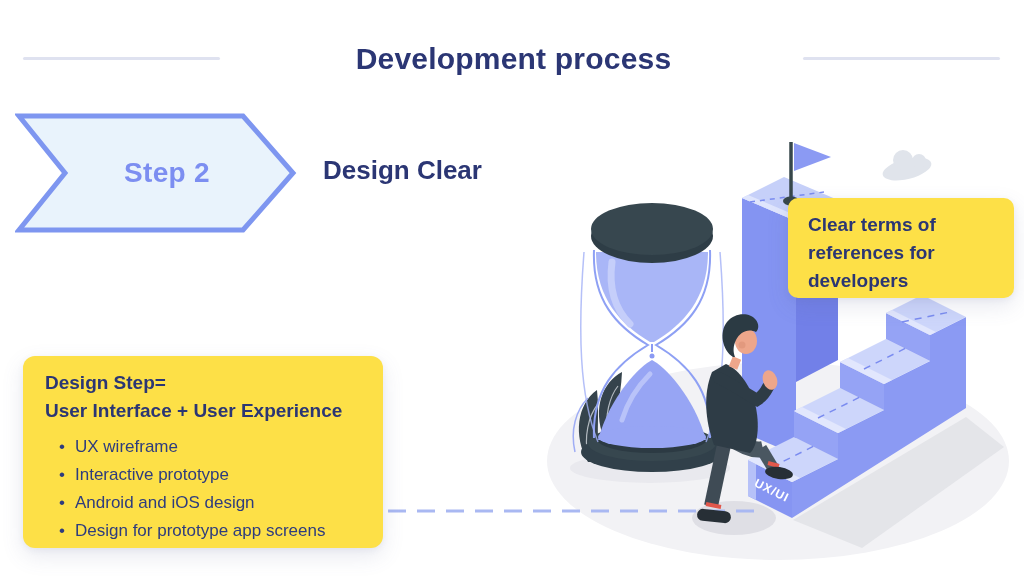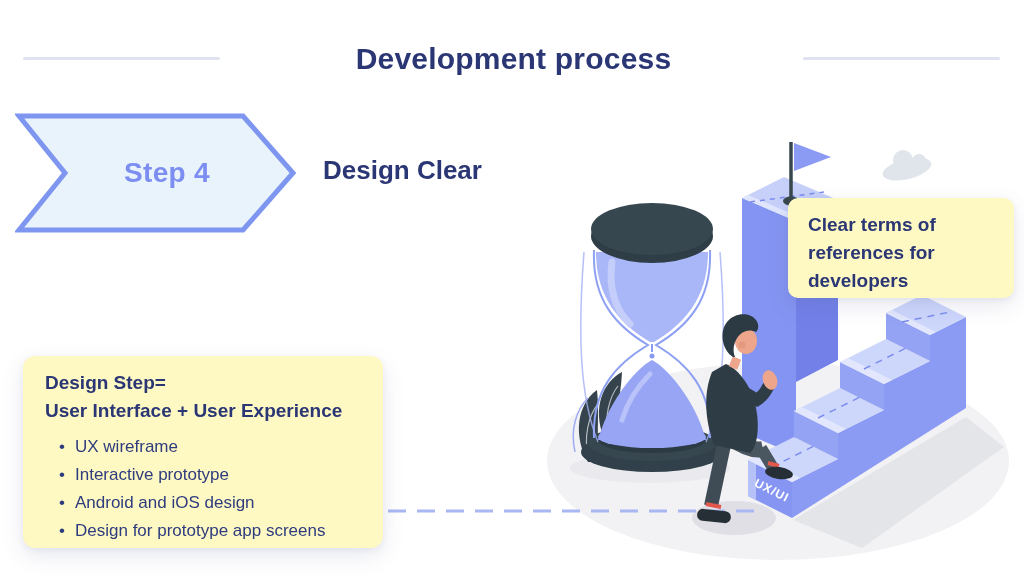--- a/index.html
+++ b/index.html
@@ -23,21 +23,21 @@
   .chevron-label{
     position:absolute;left:52px;top:0;width:200px;height:122px;
     display:flex;align-items:center;justify-content:center;
     font-size:28px;font-weight:bold;color:#7c8ef1;letter-spacing:.3px;
   }
   .phase-title{
     left:323px;top:155px;font-size:26px;font-weight:bold;color:#2b3674;z-index:3;
   }
   
   .card{
-    background:#fef9c3;border-radius:12px;z-index:4;
+    background:#fde047;border-radius:12px;z-index:4;
     box-shadow:0 8px 22px rgba(90,100,150,.14), 0 2px 6px rgba(90,100,150,.08);
   }
   .left-card{left:23px;top:356px;width:360px;height:192px;box-sizing:border-box;padding:13px 22px;}
   .left-card .card-title{font-size:19px;font-weight:bold;color:#2b3674;line-height:28px;}
   .left-card ul{list-style:none;margin:8px 0 0 0;padding:0 0 0 14px;}
   .left-card li{
     font-size:17px;color:#2e3c7e;line-height:28px;position:relative;padding-left:16px;
   }
   .left-card li::before{
     content:"•";position:absolute;left:0;top:0;color:#2e3c7e;font-size:17px;
@@ -154,21 +154,21 @@
     <circle cx="742" cy="345" r="3.5" fill="#e2997e"></circle>
     <path d="M719,378 C737,387 750,396 757,400 C763,396 766,391 768,387" stroke="#2e3c46" stroke-width="12" fill="none" stroke-linecap="round"></path>
     <ellipse cx="770" cy="380" rx="7" ry="10" fill="#eda68b" transform="rotate(-18 770 380)"></ellipse>
   </g>
 </svg>
 
 <div class="abs chevron-wrap">
   <svg width="282" height="122" viewBox="0 0 282 122">
     <polygon points="4,4 228,4 278,61 228,118 4,118 50,61" fill="#e9f3fc" stroke="#7e96f0" stroke-width="5" stroke-linejoin="miter"></polygon>
   </svg>
-  <span class="chevron-label">Step 4</span>
+  <span class="chevron-label">Step 2</span>
 </div>
 
 <div class="abs phase-title">Design Clear</div>
 
 <div class="abs card left-card">
   <div class="card-title">Design Step=</div>
   <div class="card-title">User Interface + User Experience</div>
   <ul>
     <li><span>UX wireframe</span></li>
     <li><span>Interactive prototype</span></li>

